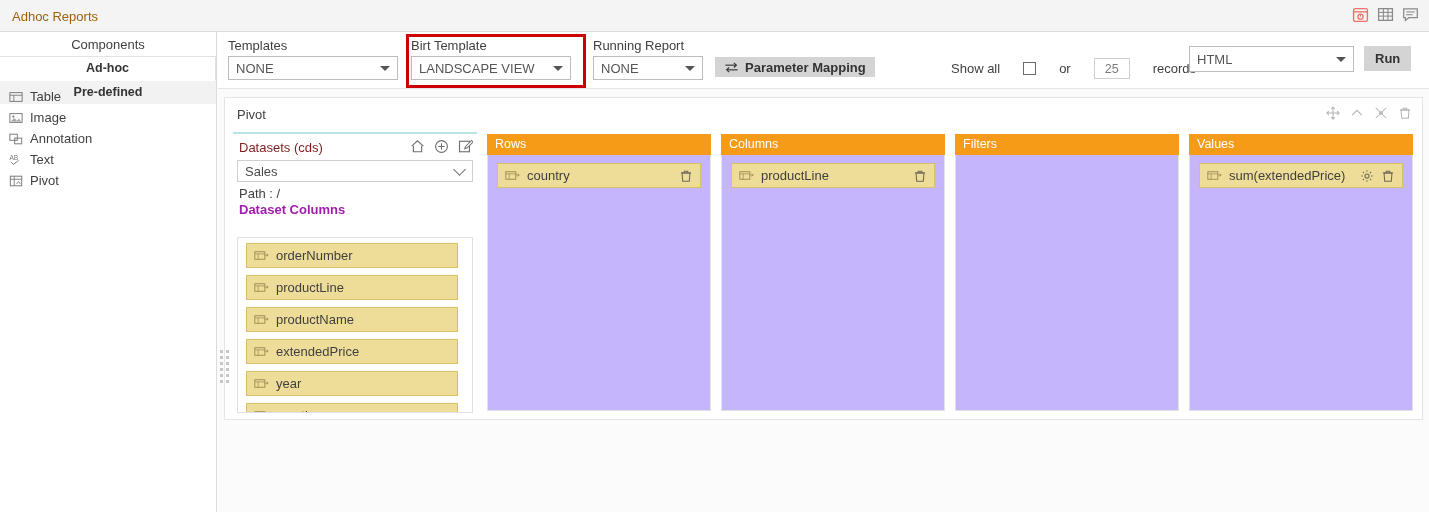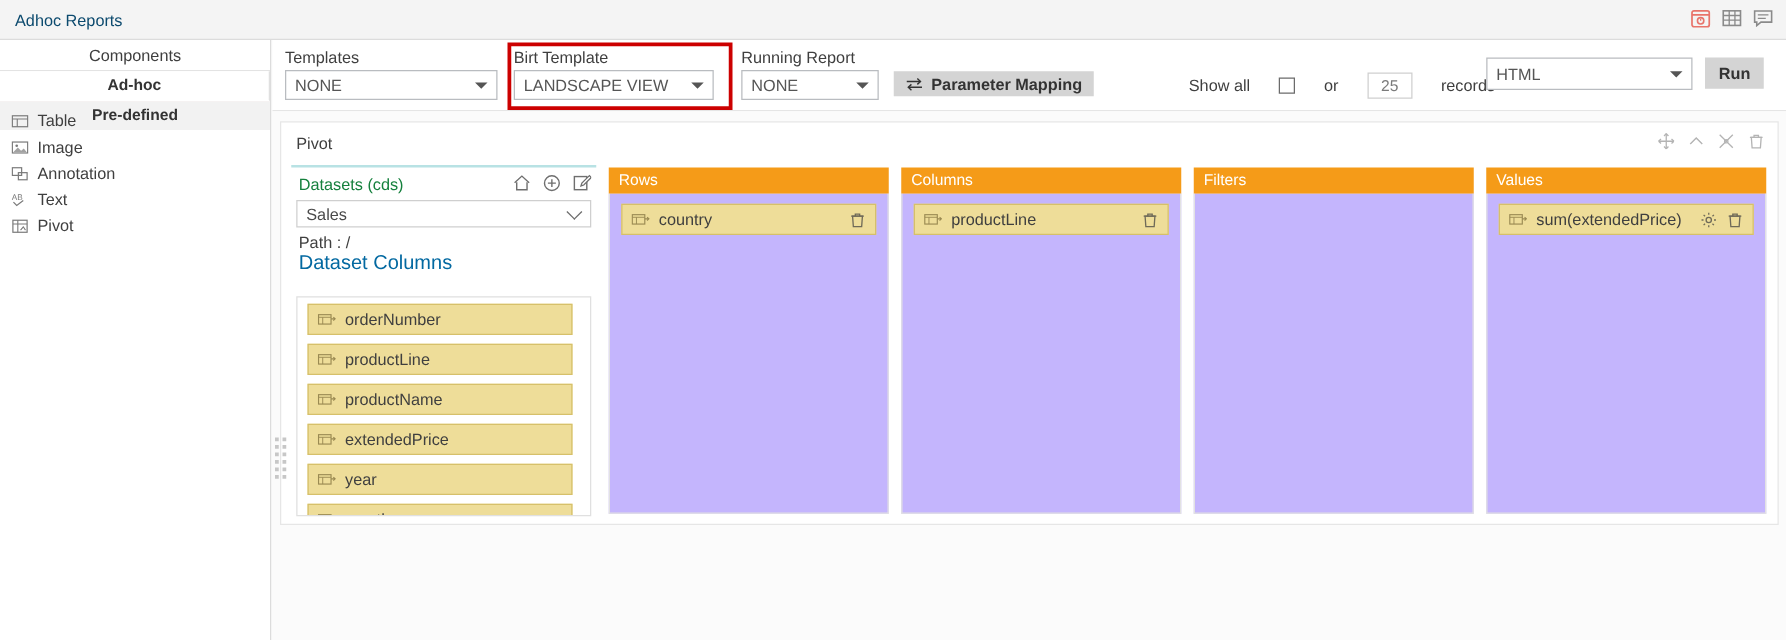--- a/index.html
+++ b/index.html
@@ -13,21 +13,21 @@
   }
   .app { position: relative; width: 1429px; height: 512px; background: #fbfbfb; }
 
   
   .titlebar {
     position: absolute; left: 0; top: 0; width: 1429px; height: 32px;
     background: #f4f4f4; border-bottom: 1px solid #dcdcdc;
   }
   .titlebar-text {
     position: absolute; left: 12px; top: 9px;
-    font-size: 13px; color: #0c4a6e;
+    font-size: 13px; color: #a16207;
   }
   .win-icons {
     position: absolute; right: 10px; top: 6px;
     display: flex; gap: 8px; align-items: center;
   }
   .win-icon { width: 17px; height: 17px; display: block; cursor: pointer; }
 
   
   .sidebar {
     position: absolute; left: 0; top: 32px; width: 217px; height: 480px;
@@ -130,35 +130,35 @@
 
   
   .ds-panel {
     position: absolute; left: 8px; top: 0; width: 244px; height: 283px;
     border-top: 2px solid #b8e2e4; background: #ffffff;
   }
   .ds-head {
     position: relative; height: 26px; display: flex; align-items: center;
     padding: 0 2px 0 6px;
   }
-  .ds-title { font-size: 13px; color: #15803d; }
+  .ds-title { font-size: 13px; color: #7f1d1d; }
   .ds-actions { position: absolute; right: 4px; top: 5px; display: flex; gap: 9px; }
   .ds-ico { width: 15px; height: 15px; display: block; cursor: pointer; color: #6f6f6f; }
   .ds-select {
     position: relative; height: 22px; margin: 0 4px; border: 1px solid #cfcfcf;
     background: #fff; display: flex; align-items: center; padding: 0 22px 0 7px;
     font-size: 13px; color: #4a4a4a; cursor: pointer;
   }
   .chev {
     position: absolute; right: 8px; top: 6px; width: 9px; height: 9px;
     border-right: 1.6px solid #6b6b6b; border-bottom: 1.6px solid #6b6b6b;
     transform: rotate(45deg); margin-top: -2px;
   }
   .ds-path { font-size: 13px; color: #3f3f3f; padding: 4px 0 0 6px; }
-  .ds-colslabel { font-size: 16px; color: #0369a1; padding: 1px 0 4px 6px; }
+  .ds-colslabel { font-size: 13px; color: #a21caf; padding: 1px 0 4px 6px; font-weight: bold; }
   .ds-cols {
     position: absolute; left: 4px; right: 4px; top: 103px; bottom: 2px;
     border: 1px solid #e0e0e0; overflow: hidden; background: #fff;
   }
   .ds-cols-inner { padding: 5px 14px 5px 8px; }
 
   .chip {
     position: relative; height: 25px; margin-bottom: 7px;
     background: #eedd99; border: 1px solid #d6c06a;
     display: flex; align-items: center; gap: 7px; padding: 0 7px;

